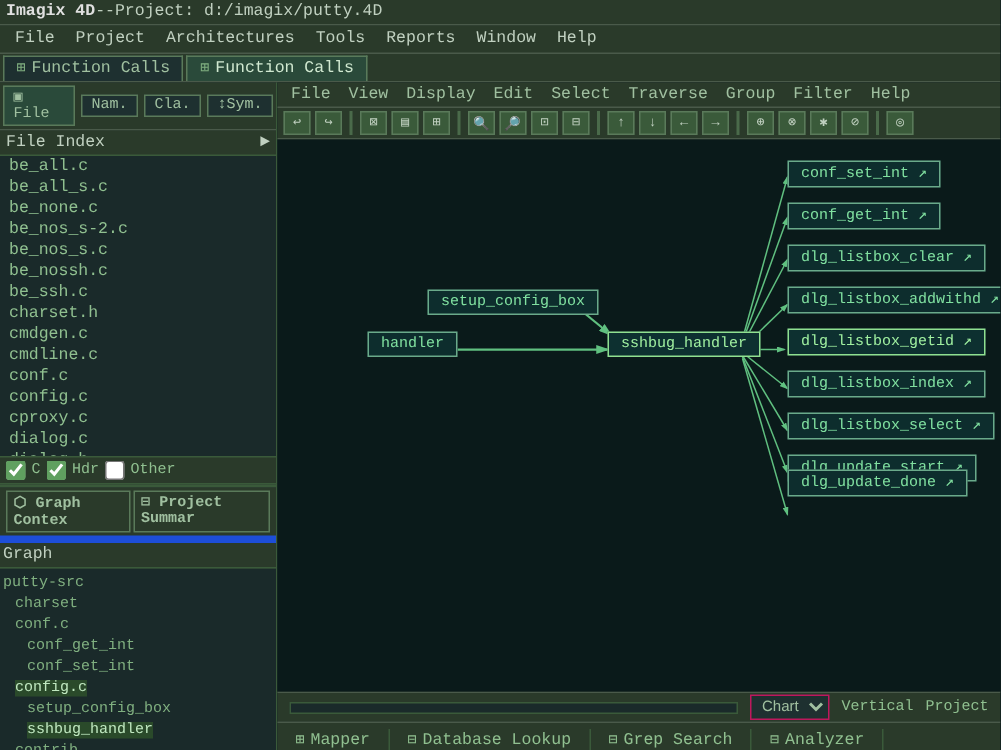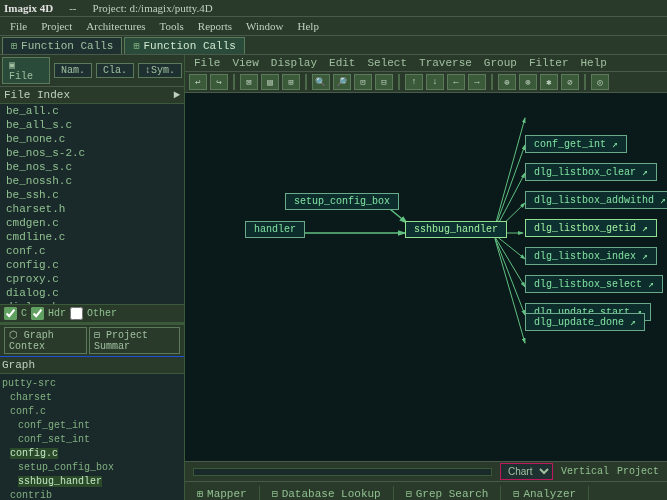--- a/index.html
+++ b/index.html
@@ -13,23 +13,22 @@
       overflow: hidden;
     }
 
     
     .menu-bar {
       background: #2a3a2a;
       border-bottom: 1px solid #4a5a4a;
       padding: 2px 4px;
       display: flex;
       align-items: center;
-      gap: 16px;
-      font-size: 11px;
-      font-family: Liberation Serif, serif;
+      gap: 0;
+      font-size: 11px;
     }
     .menu-bar .app-title {
       color: #e0e0e0;
       font-weight: bold;
       font-size: 11px;
     }
     .menu-items {
       display: flex;
       gap: 2px;
     }
@@ -150,24 +149,25 @@
 
     
     .bottom-left {
       height: 180px;
       border-top: 2px solid #3a5a3a;
       display: flex;
       flex-direction: column;
     }
     .bottom-left-header {
       background: #2a3a2a;
-      border-bottom: 1px solid #1d4ed8;
+      border-bottom: 5px solid #1d4ed8;
       padding: 2px 4px;
       display: flex;
       gap: 2px;
+      font-weight: bold;
     }
     .bottom-left-header span {
       font-size: 10px;
       color: #a0c0a0;
       cursor: pointer;
       padding: 1px 4px;
       border: 1px solid #5a7a5a;
     }
     .graph-title {
       background: #2a3a2a;
@@ -490,20 +490,21 @@
         <line x1="310" y1="144" x2="340" y2="194" stroke="#60c080" stroke-width="1" marker-end="url(#arrowhead)"></line>
 
         <line x1="310" y1="145" x2="340" y2="222" stroke="#60c080" stroke-width="1" marker-end="url(#arrowhead)"></line>
 
         <line x1="310" y1="146" x2="340" y2="250" stroke="#60c080" stroke-width="1" marker-end="url(#arrowhead)"></line>
       </svg>
 
       <div class="graph-node" style="left:60px; top:128px;">handler</div>
       <div class="graph-node" style="left:100px; top:100px;">setup_config_box</div>
       <div class="graph-node highlighted" style="left:220px; top:128px;">sshbug_handler</div>
+      <div class="graph-node" style="left:340px; top:14px;">conf_set_int ↗</div>
       <div class="graph-node" style="left:340px; top:42px;">conf_get_int ↗</div>
       <div class="graph-node" style="left:340px; top:70px;">dlg_listbox_clear ↗</div>
       <div class="graph-node" style="left:340px; top:98px;">dlg_listbox_addwithd ↗</div>
       <div class="graph-node highlighted" style="left:340px; top:126px;">dlg_listbox_getid ↗</div>
       <div class="graph-node" style="left:340px; top:154px;">dlg_listbox_index ↗</div>
       <div class="graph-node" style="left:340px; top:182px;">dlg_listbox_select ↗</div>
       <div class="graph-node" style="left:340px; top:210px;">dlg_update_start ↗</div>
       <div class="graph-node" style="left:340px; top:220px;font-family:Liberation Mono, monospace;">dlg_update_done ↗</div>
 
     </div>

